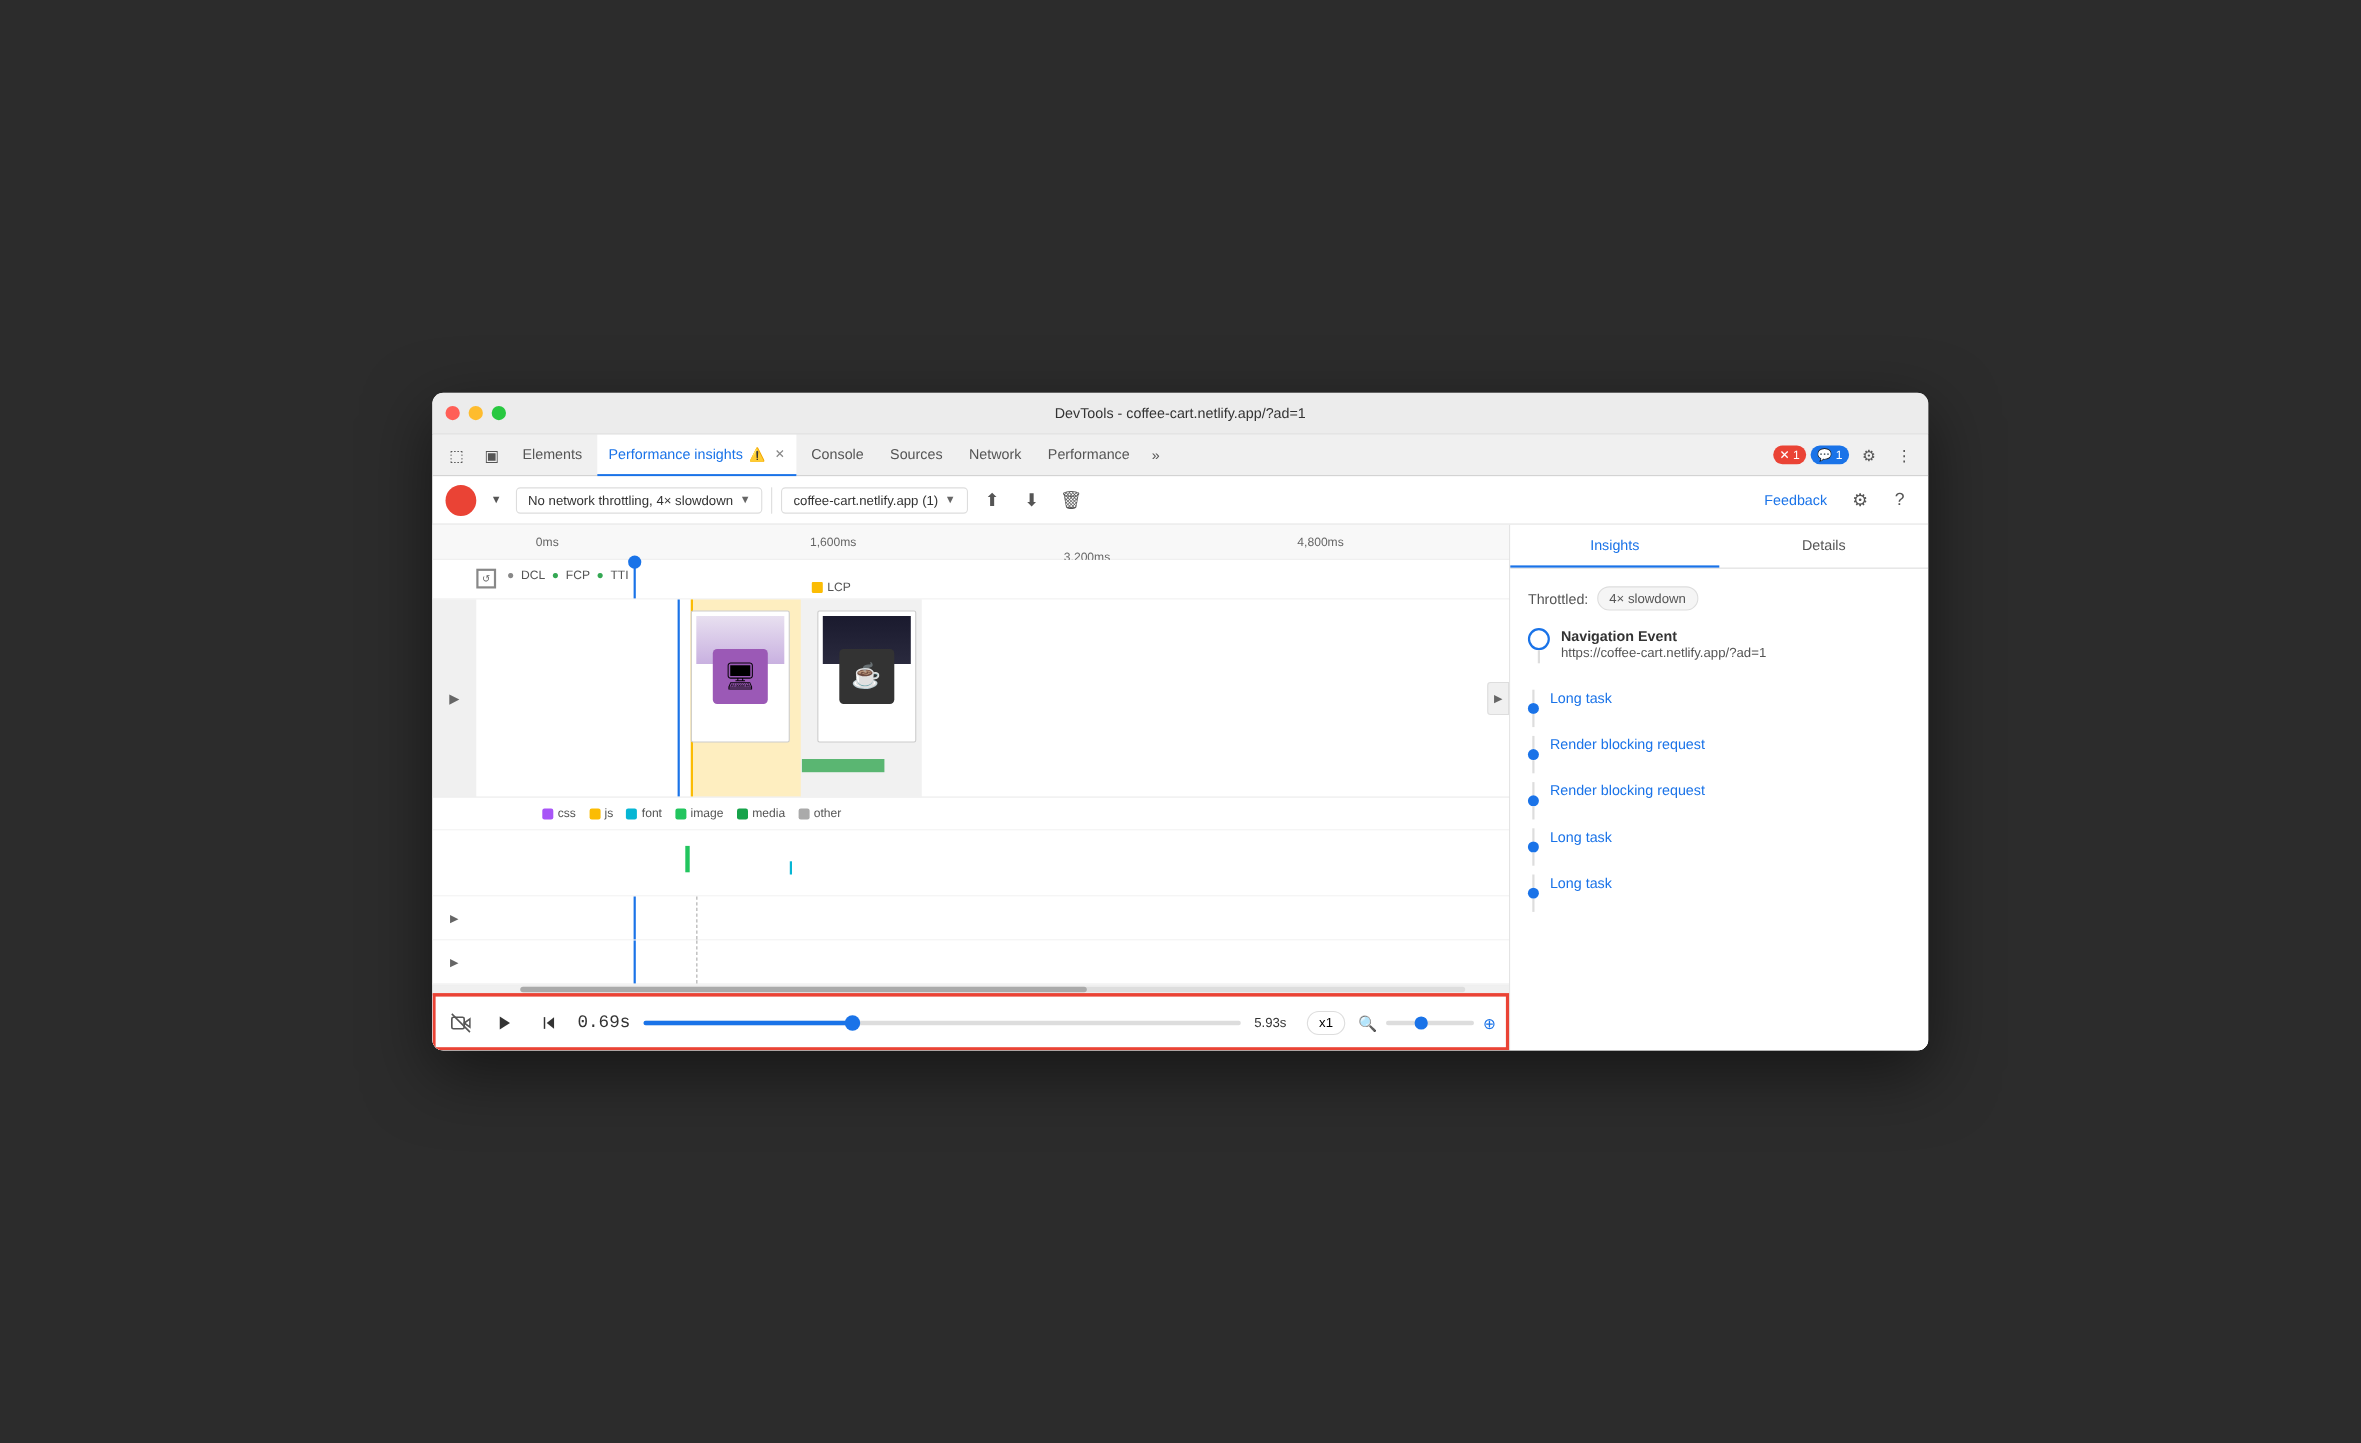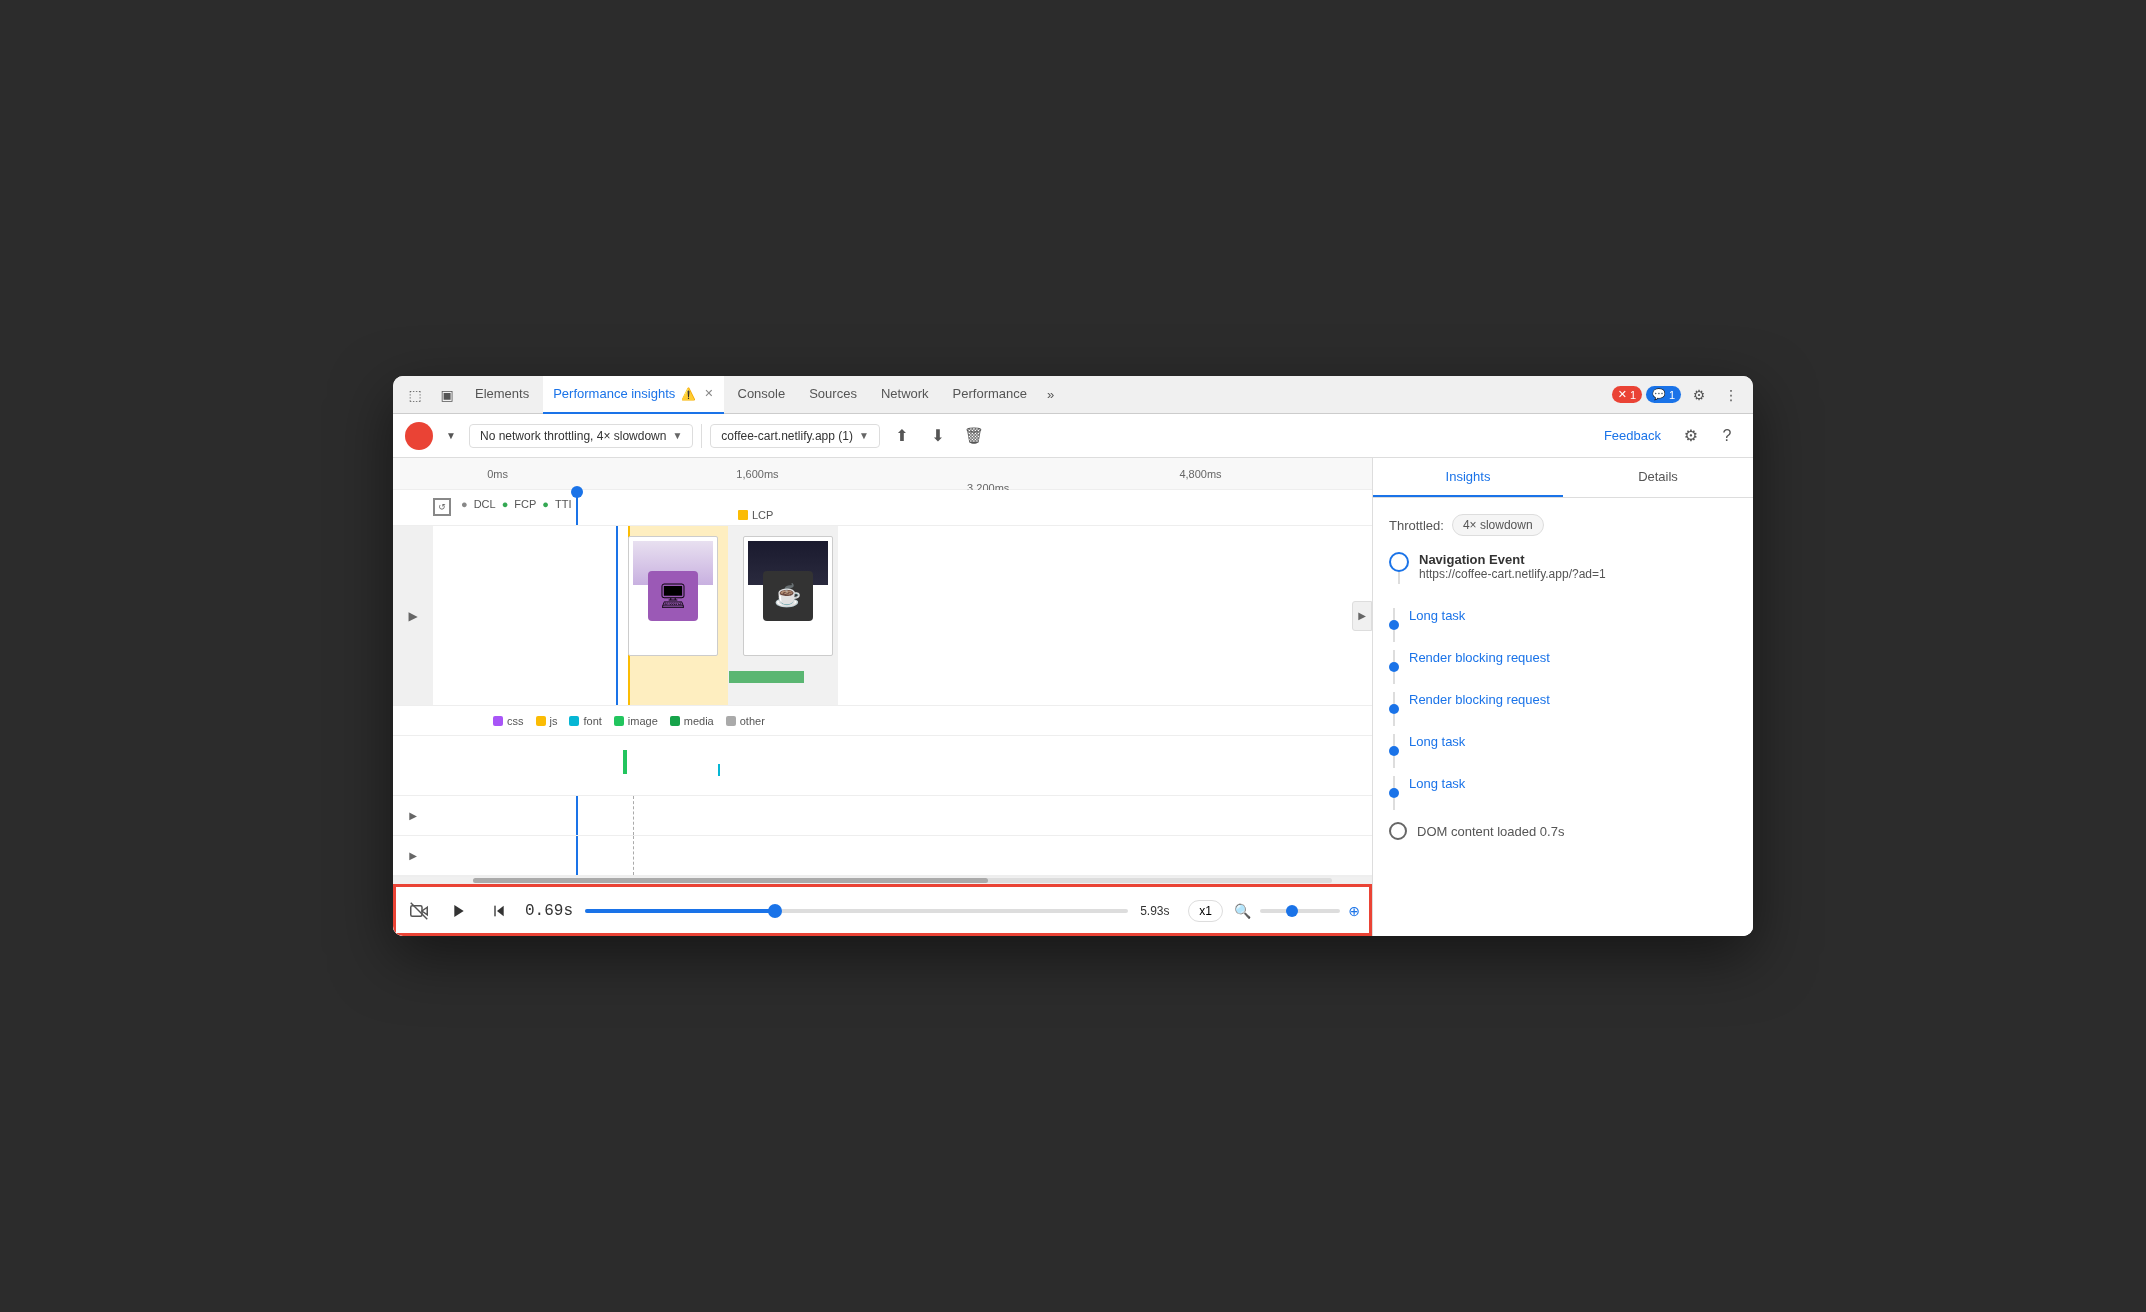--- a/index.html
+++ b/index.html
@@ -499,20 +499,28 @@
       height: 100%;
       background: #aaa;
       border-radius: 3px;
     }
   </style>
 </head>
 <body>
 
 <div class="window">
 
+  <div class="title-bar">
+    <div class="traffic-lights">
+      <div class="traffic-light tl-red"></div>
+      <div class="traffic-light tl-yellow"></div>
+      <div class="traffic-light tl-green"></div>
+    </div>
+    <span class="title-bar-text">DevTools - coffee-cart.netlify.app/?ad=1</span>
+  </div>
 
   <div class="tab-bar">
     <div class="tab-icon-btn">⬚</div>
     <div class="tab-icon-btn">▣</div>
 
     <div class="tab">
       <span>Elements</span>
     </div>
     <div class="tab active">
       <span>Performance insights</span>
@@ -820,21 +828,17 @@
 
           <div style="display:flex;gap:10px;align-items:flex-start;padding:4px 0;">
             <div style="display:flex;flex-direction:column;align-items:center;">
               <div style="width:2px;height:12px;background:#ddd;"></div>
               <div style="width:10px;height:10px;background:#1a73e8;border-radius:50%;flex-shrink:0;"></div>
               <div style="width:2px;flex:1;background:#ddd;min-height:12px;"></div>
             </div>
             <a class="timeline-link">Long task</a>
           </div>
 
-          <div class="dcl-event">
-            <div style="width:18px;height:18px;border:2px solid #666;border-radius:50%;background:white;flex-shrink:0;"></div>
-            <span style="font-size:13px;color:#555;">DOM content loaded  0.7s</span>
-          </div>
         </div>
       </div>
     </div>
   </div>
 </div>
 
 </body></html>

